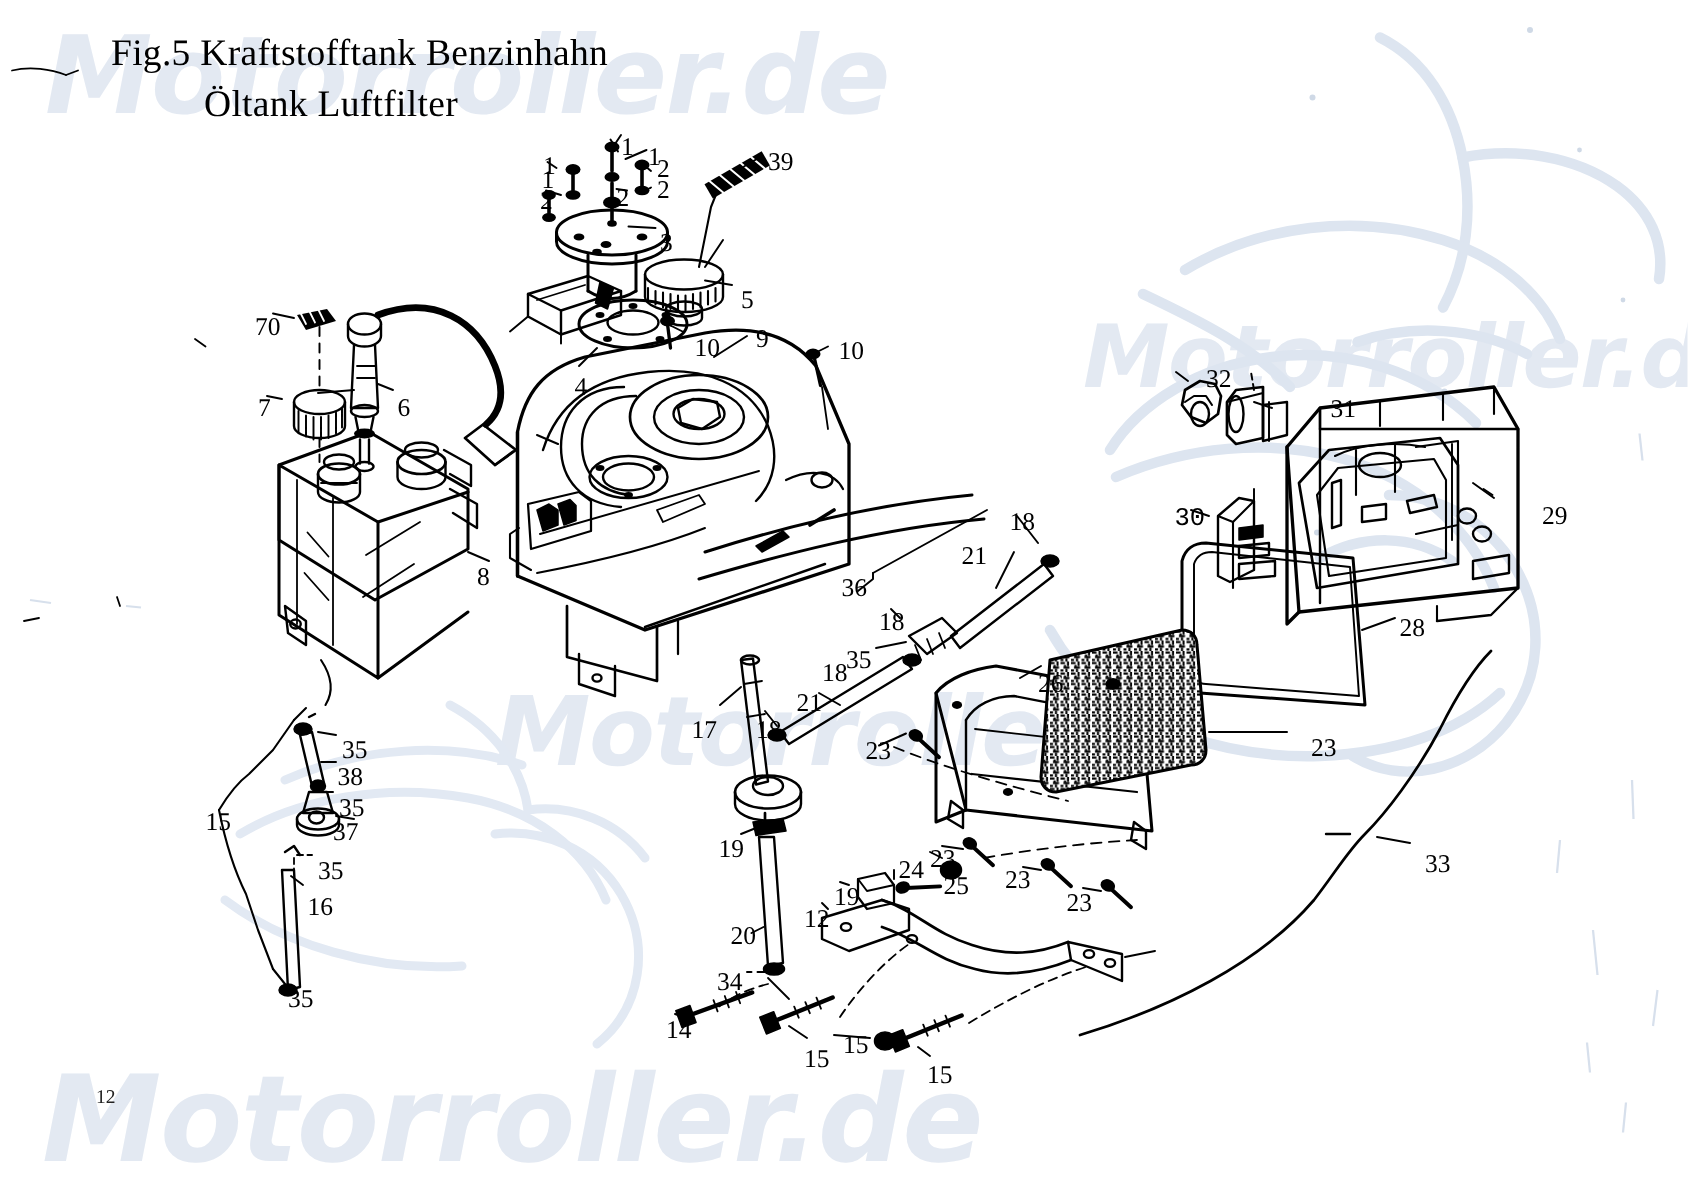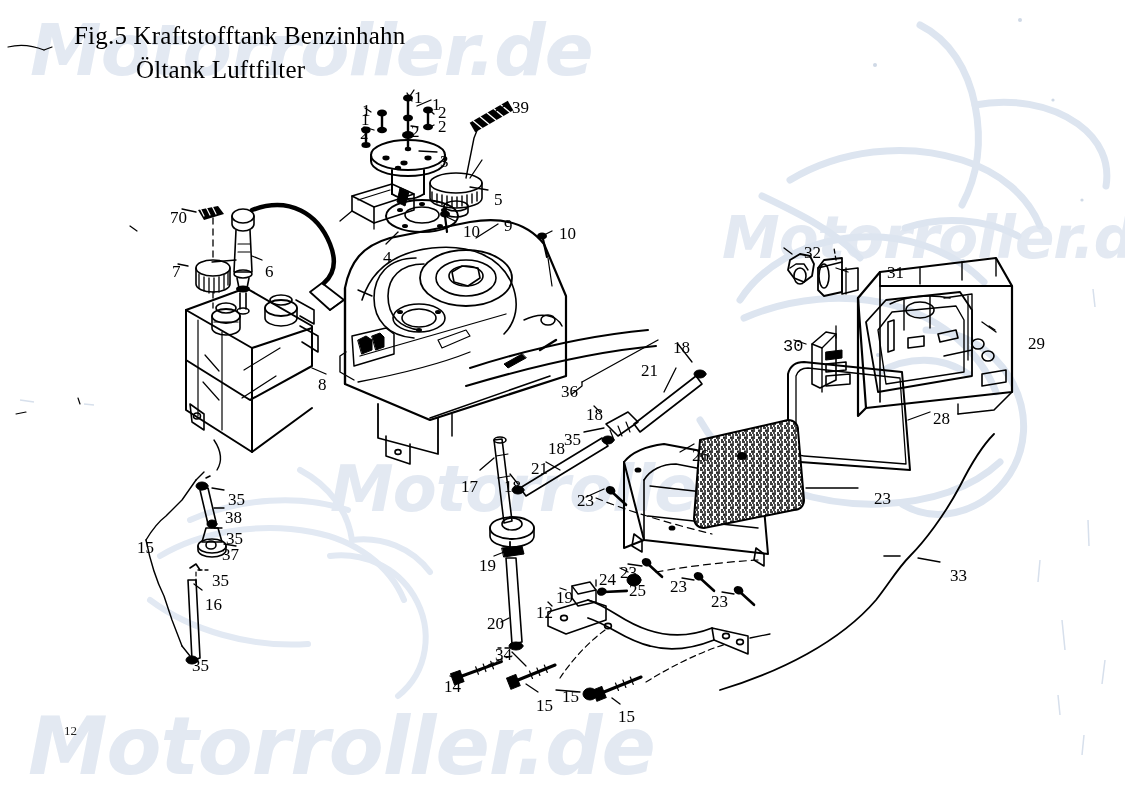--- a/index.html
+++ b/index.html
@@ -557,21 +557,21 @@
         <div class="cal" style="left: 577px; top: 491px;">23</div>
         <div class="cal" style="left: 479px; top: 556px;">19</div>
         <div class="cal" style="left: 620px; top: 563px;">23</div>
         <div class="cal" style="left: 599px; top: 570px;">24</div>
         <div class="cal" style="left: 670px; top: 577px;">23</div>
         <div class="cal" style="left: 581px; top: 581px; margin-left: 48px;">25</div>
         <div class="cal" style="left: 556px; top: 588px;">19</div>
         <div class="cal" style="left: 711px; top: 592px;">23</div>
         <div class="cal" style="left: 536px; top: 603px;">12</div>
         <div class="cal" style="left: 487px; top: 614px;">20</div>
-        <div class="cal" style="left: 495px; top: 645px; text-align: right;">34</div>
+        <div class="cal" style="left: 478px; top: 645px; text-align: right;">34</div>
         <div class="cal" style="left: 444px; top: 677px;">14</div>
         <div class="cal" style="left: 536px; top: 696px;">15</div>
         <div class="cal" style="left: 562px; top: 687px;">15</div>
         <div class="cal" style="left: 618px; top: 707px;">15</div>
         <div class="cal" style="left: 137px; top: 538px;">15</div>
         <div class="cal" style="left: 228px; top: 490px;">35</div>
         <div class="cal" style="left: 225px; top: 508px;">38</div>
         <div class="cal" style="left: 226px; top: 529px;">35</div>
         <div class="cal" style="left: 222px; top: 545px;">37</div>
         <div class="cal" style="left: 212px; top: 571px;">35</div>

